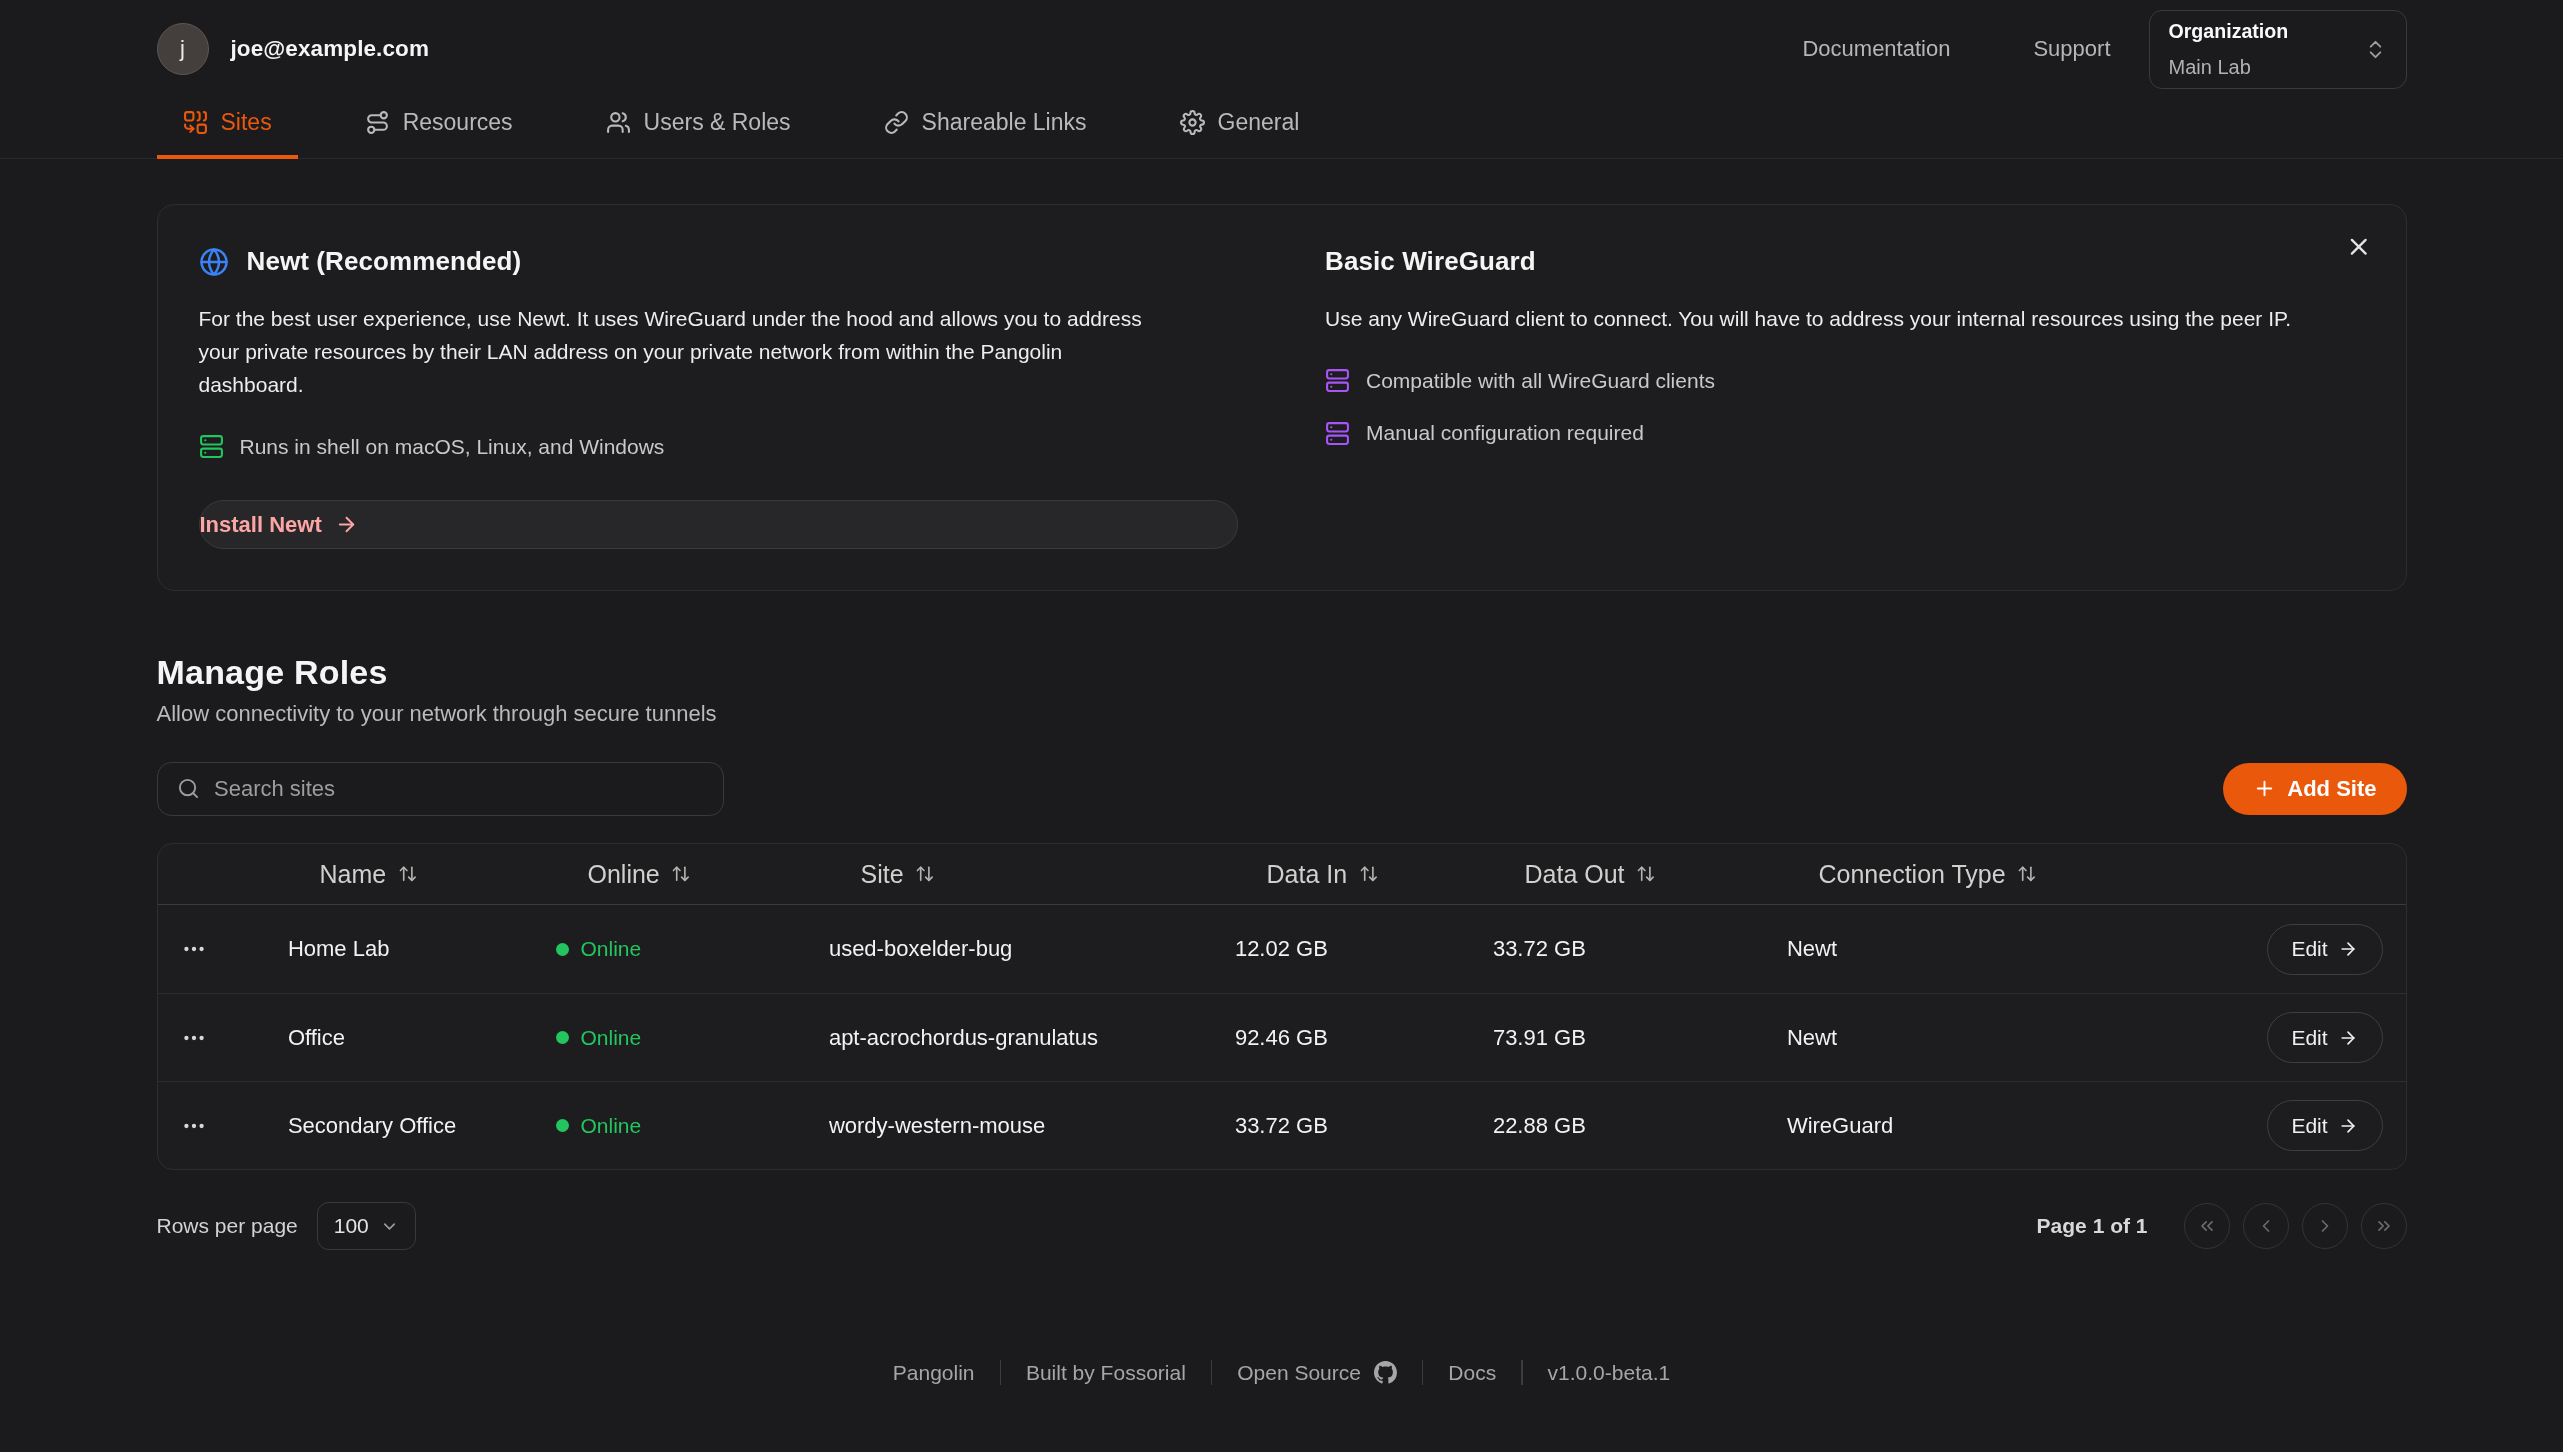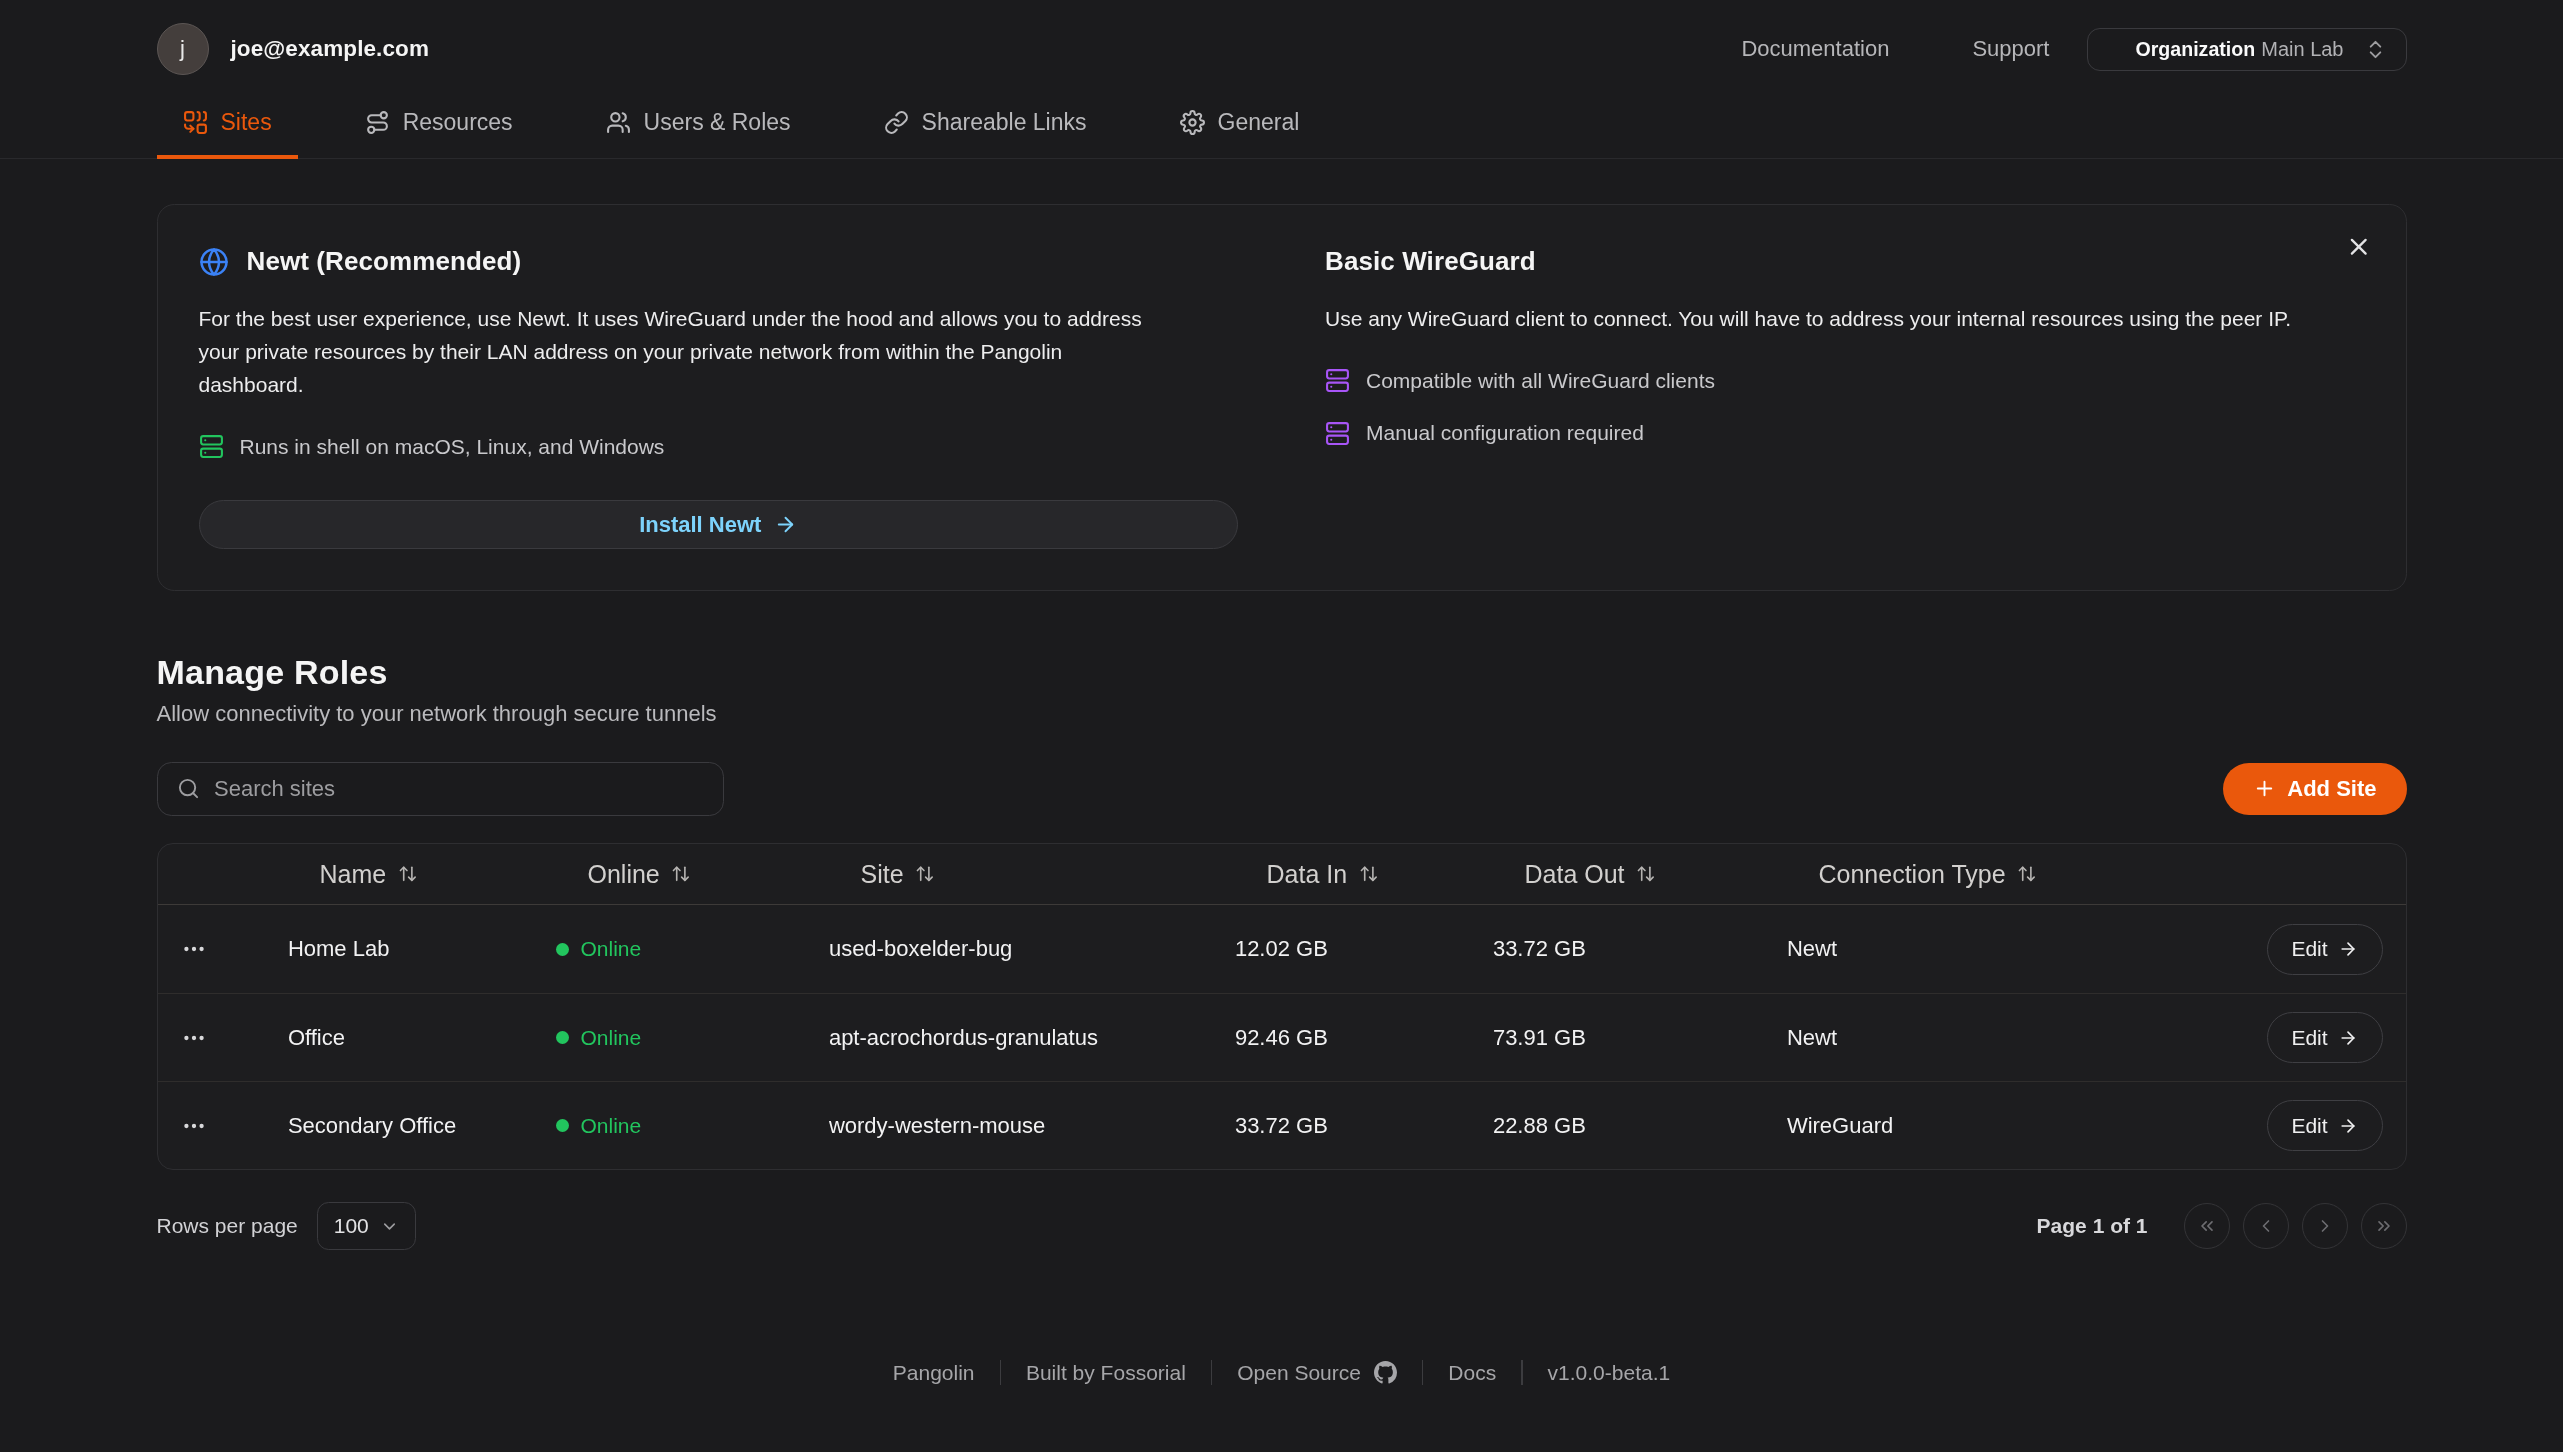--- a/index.html
+++ b/index.html
@@ -17,21 +17,21 @@
   
   .header{height:93px;display:flex;align-items:center;justify-content:space-between;padding-top:5.8px;}
   .h-left{display:flex;align-items:center;gap:22px;}
   .avatar{width:52px;height:52px;border-radius:50%;background:#443e3c;border:1.4px solid #5c5654;
           display:flex;align-items:center;justify-content:center;font-size:22px;color:#e9e9e9;cursor:pointer;}
   .email{font-size:22.5px;font-weight:700;letter-spacing:0.1px;}
   .h-right{display:flex;align-items:center;gap:38px;}
   .h-link{font-size:22px;color:#b6b6b9;cursor:pointer;margin-left:45px;}
   .org-box{display:flex;align-items:center;gap:20px;border:1.4px solid var(--border2);border-radius:13px;
            padding:8.7px 19px;min-width:258px;cursor:pointer;}
-  .org-texts{display:flex;gap:6px;flex:1;margin-left:28px;}
+  .org-texts{display:flex;flex-direction:column;gap:13px;flex:1;}
   .org-label{font-size:19.6px;font-weight:700;color:#fafafa;}
   .org-value{font-size:20px;color:#b2b2b5;}
   .org-box .icon{color:#9d9da0;}
 
   
   .tabbar{border-bottom:1.4px solid #29292c;}
   .tabs{display:flex;gap:41px;}
   .tab{display:flex;align-items:center;gap:13px;font-size:23px;color:#b9b9bc;
        padding:16px 26px 22px 26px;cursor:pointer;position:relative;}
   .tab .icon{color:#b9b9bc;}
@@ -44,22 +44,22 @@
           padding:41px;position:relative;display:grid;grid-template-columns:1fr 1fr;column-gap:87px;}
   .close-btn{position:absolute;top:27.5px;right:33px;color:#e4e4e6;cursor:pointer;}
   .b-title{display:flex;align-items:center;gap:18px;font-size:26px;font-weight:700;letter-spacing:0.1px;}
   .b-title .icon{color:var(--blue);}
   .b-desc{margin-top:25px;font-size:21px;line-height:33px;color:#ededee;max-width:971px;}
   .features{margin-top:33px;display:flex;flex-direction:column;gap:27.5px;}
   .feature{display:flex;align-items:center;gap:16px;font-size:21px;color:var(--muted2);}
   .feature .icon.green{color:var(--green);}
   .feature .icon.purple{color:var(--purple);}
   .install-btn{margin-top:41px;height:49px;width:100%;border-radius:25px;background:#27272a;
-               border:1.4px solid var(--border2);display:flex;align-items:center;justify-content:center;
-               gap:13px;font-size:22px;font-weight:700;color:#7dd3fc;cursor:pointer;}
+               border:1.4px solid var(--border2);display:flex;align-items:center;
+               gap:13px;font-size:22px;font-weight:700;color:#fca5a5;cursor:pointer;}
 
   
   .manage-title{margin-top:62px;font-size:34px;font-weight:800;letter-spacing:0.2px;}
   .manage-sub{margin-top:8.7px;font-size:22px;color:#bababd;}
   .controls{margin-top:35px;display:flex;align-items:center;justify-content:space-between;}
   .search-box{display:flex;align-items:center;gap:14.5px;width:567px;height:54px;border:1.4px solid var(--border2);
               border-radius:14.5px;padding:0 19px;color:#9d9da0;}
   .search-box input{flex:1;background:transparent;border:none;outline:none;color:#e8e8e8;
                     font-size:22px;font-family:"Liberation Sans",sans-serif;}
   .search-box input::placeholder{color:#9d9da0;}

